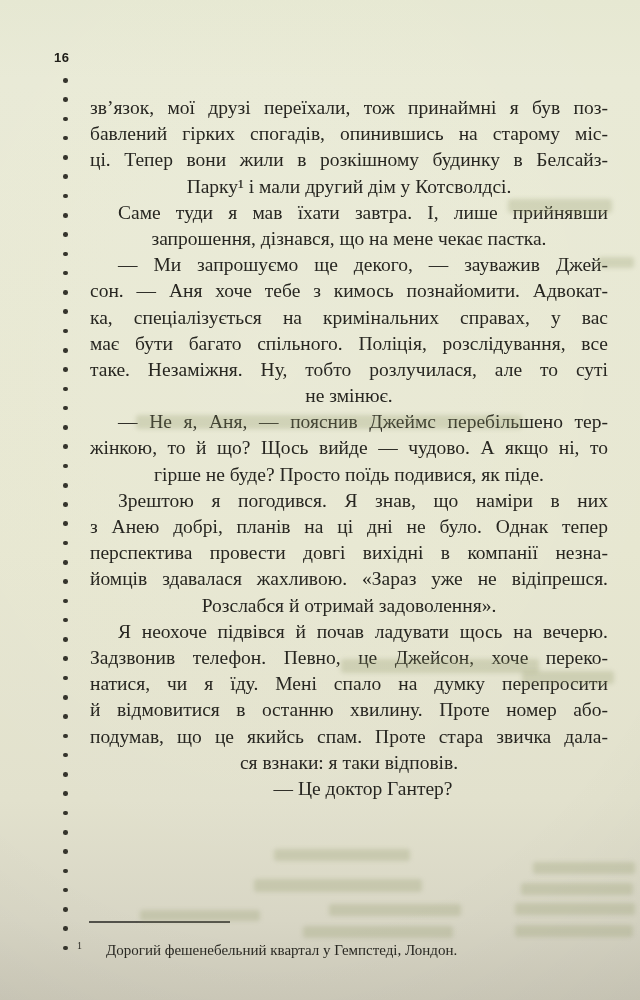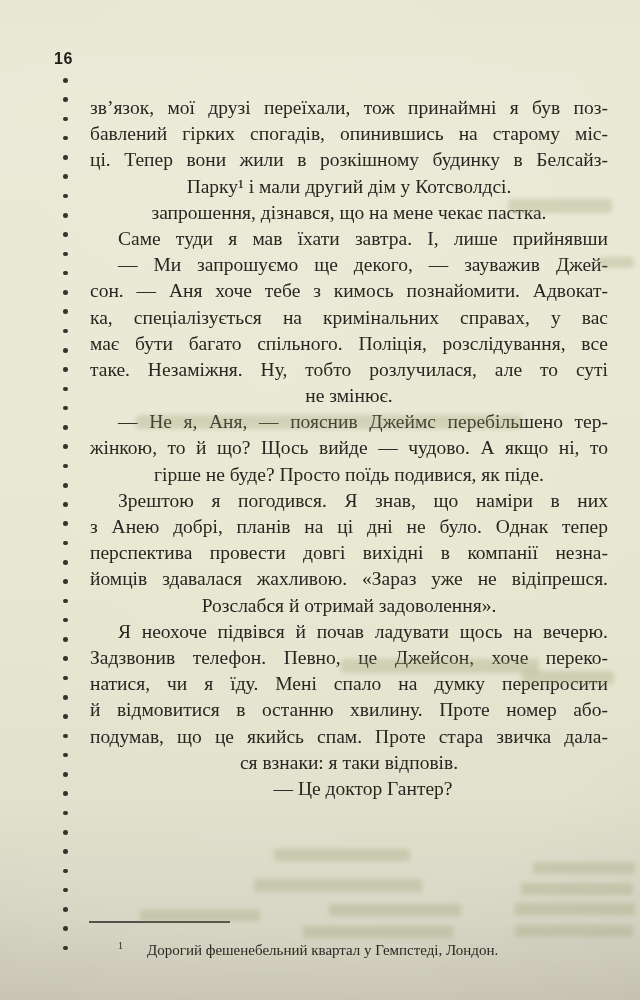--- a/index.html
+++ b/index.html
@@ -8,21 +8,21 @@
     background: linear-gradient(180deg, #e6e8d2 0%, #e9ead6 8%, #e7e7d1 55%, #e2e1cd 80%, #d8d6c5 92%, #ccc9b9 100%);
     font-family:"Liberation Serif", serif;
   }
   .vignette {
     position:absolute; inset:0; pointer-events:none;
     background: radial-gradient(ellipse 130% 105% at 42% 35%, rgba(255,255,255,0.07) 0%, rgba(0,0,0,0.0) 55%, rgba(0,0,0,0.05) 85%, rgba(0,0,0,0.10) 100%);
   }
   .page-num {
     position:absolute; left:54px; top:50px;
     font-family:"Liberation Sans", sans-serif; font-weight:bold;
-    font-size:16px; color:#21201a; letter-spacing:0.5px;
+    font-size:13px; color:#21201a; letter-spacing:0.5px;
   }
   .dots { position:absolute; left:63px; top:78px; width:6px; }
   .dot {
     width:4.6px; height:4.6px; border-radius:50%;
     background:#35342c; margin-bottom:14.7px;
   }
   .body-text {
     position:absolute; left:90px; top:95px; width:518px;
     font-size:19.5px; color:#272621;
   }
@@ -31,21 +31,21 @@
     text-align:center; white-space:normal;
   }
   .line.just { text-align:justify; text-align-last:justify; text-justify:inter-word; }
   .line.indent { text-indent:28px; }
   .footnote-rule {
     position:absolute; left:89px; top:921px; width:141px; height:1.6px;
     background:#52514a;
   }
   .footnote {
     position:absolute; left:77px; top:936px; width:500px;
-    font-size:15px; color:#2a2923; line-height:19px;margin-left:41px;
+    font-size:15px; color:#2a2923; line-height:19px;
   }
   .fn-marker {
     font-size:10px; vertical-align:6px; margin-right:24px; color:#2a2923;
   }
   .bleed {
     position:absolute; border-radius:3px;
     background:rgba(146,153,108,0.28);
     filter:blur(2px); pointer-events:none;
   }
 </style>
@@ -103,22 +103,22 @@
     <div class="dot"></div>
     <div class="dot"></div>
     <div class="dot"></div>
   </div>
 
 <div class="body-text">
     <div class="line just">зв’язок, мої друзі переїхали, тож принаймні я був поз-</div>
     <div class="line just">бавлений гірких спогадів, опинившись на старому міс-</div>
     <div class="line just">ці. Тепер вони жили в розкішному будинку в Белсайз-</div>
     <div class="line">Парку¹ і мали другий дім у Котсволдсі.</div>
+    <div class="line just indent">Саме туди я мав їхати завтра. І, лише прийнявши</div>
     <div class="line">запрошення, дізнався, що на мене чекає пастка.</div>
-    <div class="line just indent">Саме туди я мав їхати завтра. І, лише прийнявши</div>
     <div class="line just indent">— Ми запрошуємо ще декого, — зауважив Джей-</div>
     <div class="line just">сон. — Аня хоче тебе з кимось познайомити. Адвокат-</div>
     <div class="line just">ка, спеціалізується на кримінальних справах, у вас</div>
     <div class="line just">має бути багато спільного. Поліція, розслідування, все</div>
     <div class="line just">таке. Незаміжня. Ну, тобто розлучилася, але то суті</div>
     <div class="line">не змінює.</div>
     <div class="line just indent">— Не я, Аня, — пояснив Джеймс перебільшено тер-</div>
     <div class="line just">жінкою, то й що? Щось вийде — чудово. А якщо ні, то</div>
     <div class="line">гірше не буде? Просто поїдь подивися, як піде.</div>
     <div class="line just indent">Зрештою я погодився. Я знав, що наміри в них</div>

